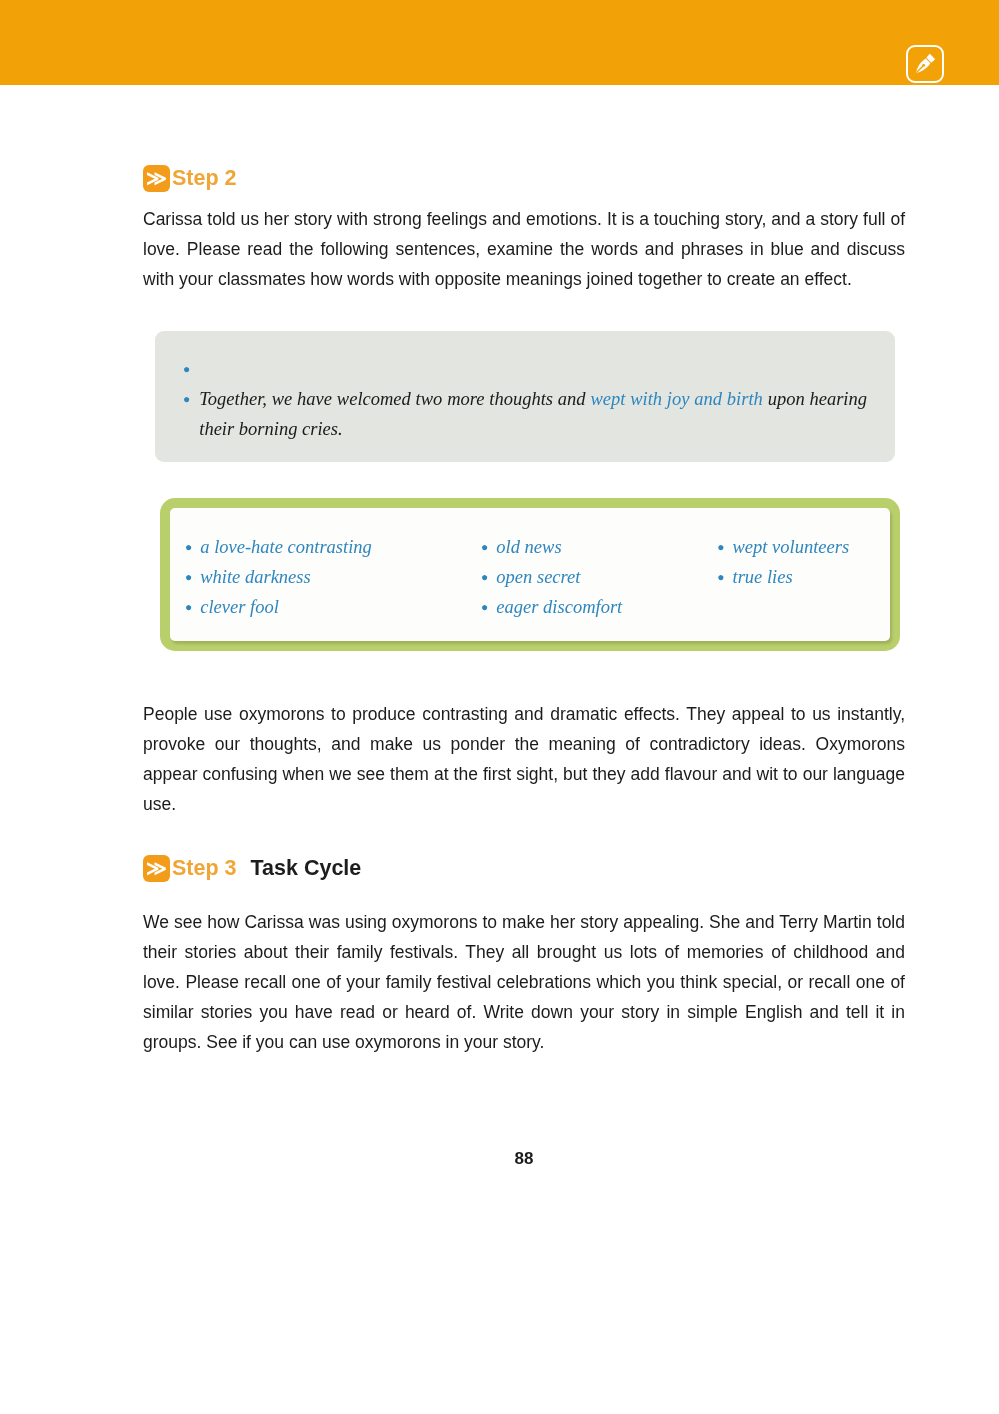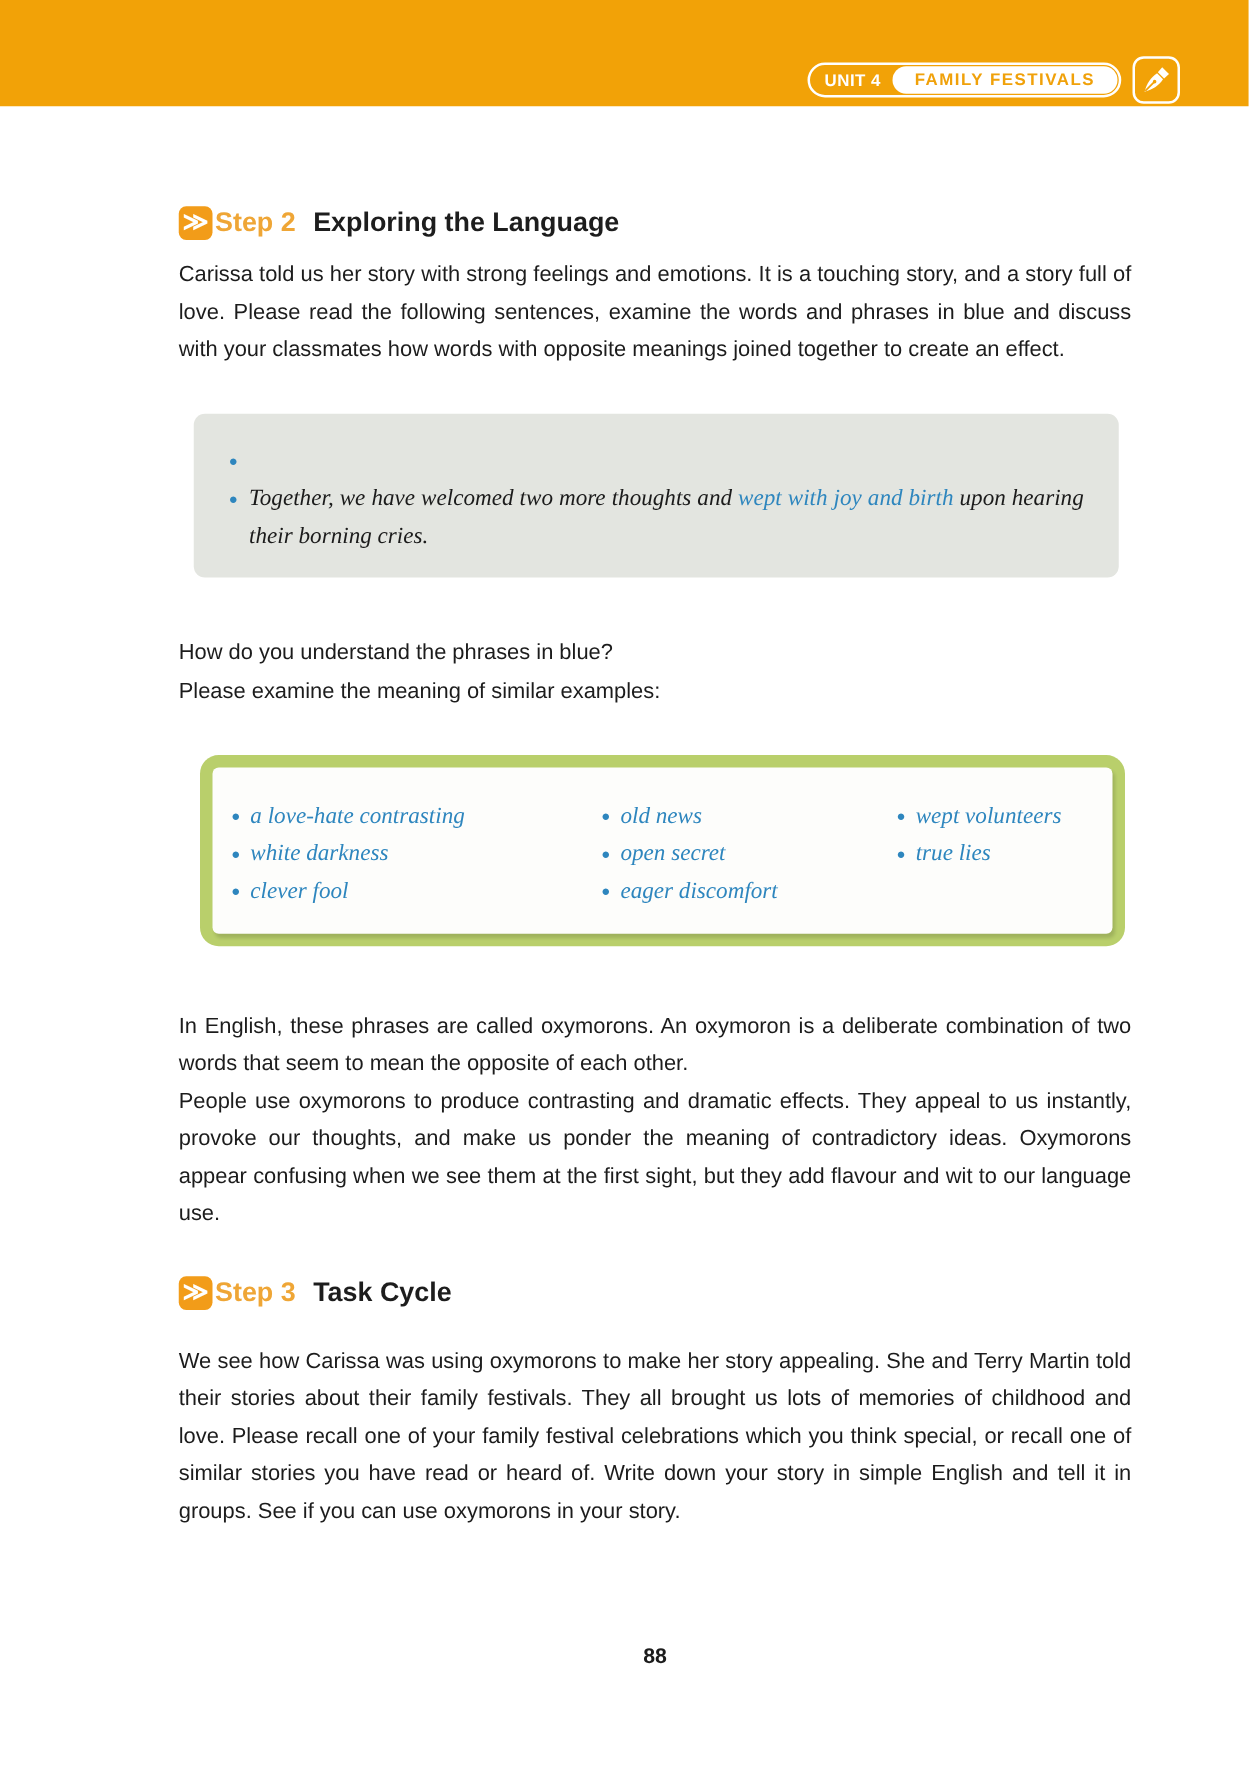--- a/index.html
+++ b/index.html
@@ -133,59 +133,50 @@
     text-align:center;
     margin-top:92px;
     font-size:17px; font-weight:bold; color:#1c1c1c;
   }
 </style>
 </head>
 <body>
 
 <div class="header-band">
   <div class="header-right">
-    <div class="unit-badge">
-      <span class="unit-label">UNIT 4</span>
-      <span class="unit-title">FAMILY FESTIVALS</span>
-    </div>
     <div class="pen-box">
       <svg width="26" height="26" viewBox="0 0 24 24" aria-hidden="true">
         <path d="M13.2 6.2 L16.4 2.6 L21.4 7.6 L17.8 10.8 Z" fill="#ffffff"></path>
         <path d="M3.4 20.6 C5 14.6 7.6 10.4 12.6 7 L17 11.4 C13.6 16.4 9.4 19 3.4 20.6 Z" fill="#ffffff"></path>
         <line x1="3.9" y1="20.1" x2="10.4" y2="13.6" stroke="#F2A207" stroke-width="1.3"></line>
         <circle cx="10.8" cy="13.2" r="1.3" fill="#F2A207"></circle>
       </svg>
     </div>
   </div>
 </div>
 
 <div class="content">
 
   <div class="step-heading">
     <span class="step-icon">≫</span>
     <span class="step-label">Step 2</span>
-    <span class="step-title">Exploring the Language</span>
   </div>
 
   <p class="body-text intro">Carissa told us her story with strong feelings and emotions. It is a touching story, and a story full of love. Please read the following sentences, examine the words and phrases in blue and discuss with your classmates how words with opposite meanings joined together to create an effect.</p>
 
   <div class="quote-box">
     <div class="quote-item">
       <span class="bullet">●</span>
     </div>
     <div class="quote-item">
       <span class="bullet">●</span>
       <p><span>Together, we have welcomed two more thoughts and </span><span class="blue">wept with joy and birth</span><span> upon hearing their borning cries.</span></p>
     </div>
   </div>
 
-  <div class="questions">
-    <p>How do you understand the phrases in blue?</p>
-    <p>Please examine the meaning of similar examples:</p>
-  </div>
 
   <div class="examples-box">
     <div class="examples-inner">
       <ul class="ex-col ex-col-1">
         <li class="ex-item">
             <span class="bullet">●</span>
             <span>a love-hate contrasting</span>
           </li>
         <li class="ex-item">
             <span class="bullet">●</span>
@@ -217,21 +208,20 @@
           </li>
         <li class="ex-item">
             <span class="bullet">●</span>
             <span>true lies</span>
           </li>
       </ul>
     </div>
   </div>
 
   <div class="body-paras">
-    <p class="body-text">In English, these phrases are called oxymorons. An oxymoron is a deliberate combination of two words that seem to mean the opposite of each other.</p>
     <p class="body-text">People use oxymorons to produce contrasting and dramatic effects. They appeal to us instantly, provoke our thoughts, and make us ponder the meaning of contradictory ideas. Oxymorons appear confusing when we see them at the first sight, but they add flavour and wit to our language use.</p>
   </div>
 
   <div class="step-heading step3">
     <span class="step-icon">≫</span>
     <span class="step-label">Step 3</span>
     <span class="step-title">Task Cycle</span>
   </div>
 
   <p class="body-text last-para">We see how Carissa was using oxymorons to make her story appealing. She and Terry Martin told their stories about their family festivals. They all brought us lots of memories of childhood and love. Please recall one of your family festival celebrations which you think special, or recall one of similar stories you have read or heard of. Write down your story in simple English and tell it in groups. See if you can use oxymorons in your story.</p>

